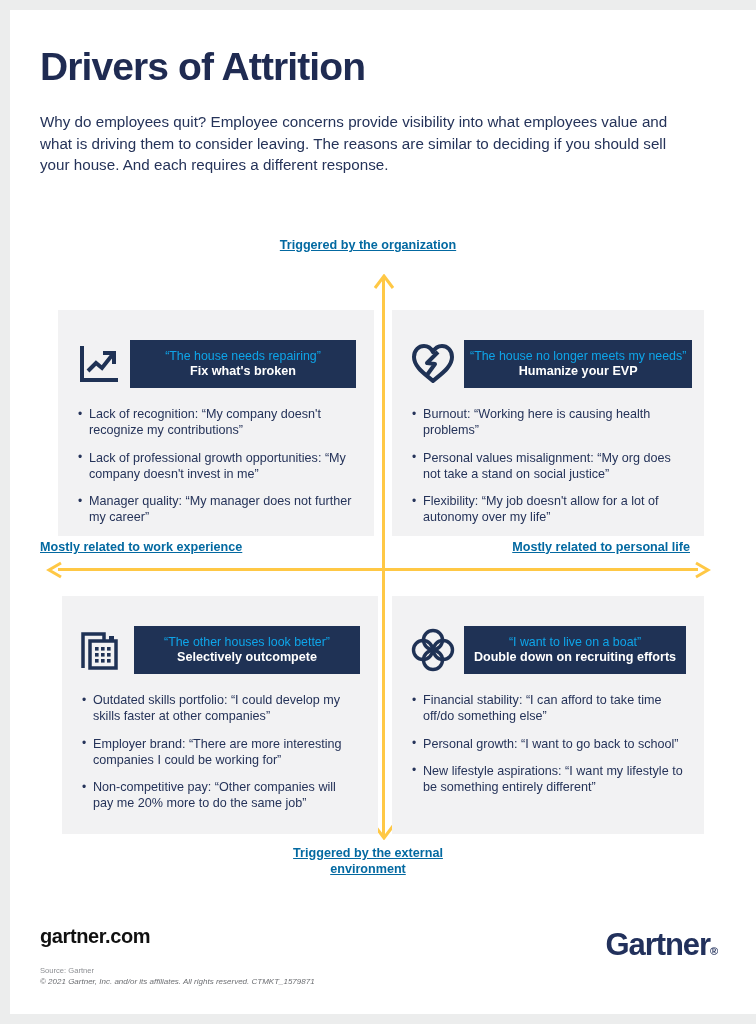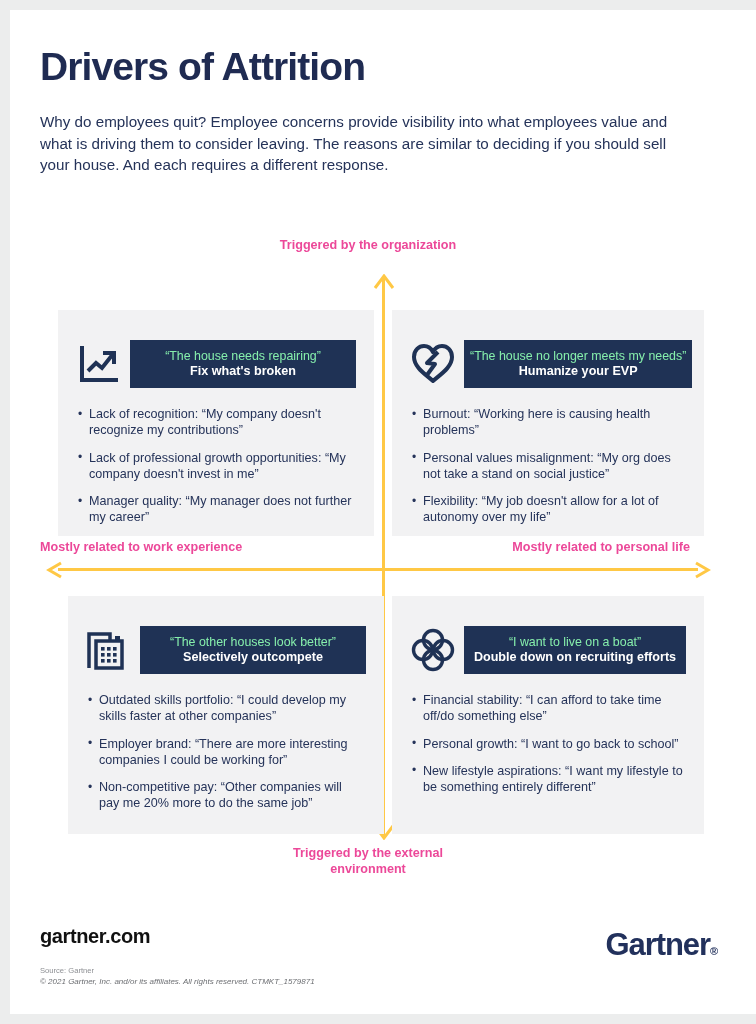--- a/index.html
+++ b/index.html
@@ -49,23 +49,24 @@
     left: 0;
     top: 228px;
     width: 736px;
     height: 660px;
   }
 
   .axis-label {
     position: absolute;
     font-size: 12.6px;
     font-weight: bold;
-    color: #ec4899;
+    color: #0369a1;
     line-height: 15.5px;
     text-align: center;
+    text-decoration: underline;
   }
 
   #axis-top-label  { left: 248px; top: 0px;   width: 220px; }
   #axis-bot-label  { left: 248px; top: 608px; width: 220px; }
 
   #axis-left-label  { left: 30px;  top: 302px; width: 290px; text-align: left; }
   #axis-right-label { left: 390px; top: 302px; width: 290px; text-align: right; }
 
   
   #v-axis {
@@ -103,21 +104,21 @@
   .h-arrow-right { left: 684px; }
 
   
   .panel {
     position: absolute;
     background: #f2f2f3;
     padding: 0;
   }
   #panel-tl { left: 48px;  top: 72px;  width: 316px; height: 226px; }
   #panel-tr { left: 382px; top: 72px;  width: 312px; height: 226px; }
-  #panel-bl { left: 58px;  top: 358px; width: 316px; height: 238px; }
+  #panel-bl { left: 52px;  top: 358px; width: 316px; height: 238px; }
   #panel-br { left: 382px; top: 358px; width: 312px; height: 238px; }
 
   .panel-head {
     position: relative;
     height: 56px;
     margin: 26px 18px 0 18px;
     display: flex;
     align-items: center;
   }
 
@@ -137,21 +138,21 @@
     background: #1f3255;
     height: 48px;
     display: flex;
     flex-direction: column;
     align-items: center;
     justify-content: center;
     padding: 0 6px;
   }
   .band-quote {
     font-size: 12.4px;
-    color: #86efac;
+    color: #0ea5e9;
     line-height: 15px;
     text-align: center;
     white-space: nowrap;
   }
   .band-action {
     font-size: 12.6px;
     font-weight: bold;
     color: #ffffff;
     line-height: 15px;
     text-align: center;

